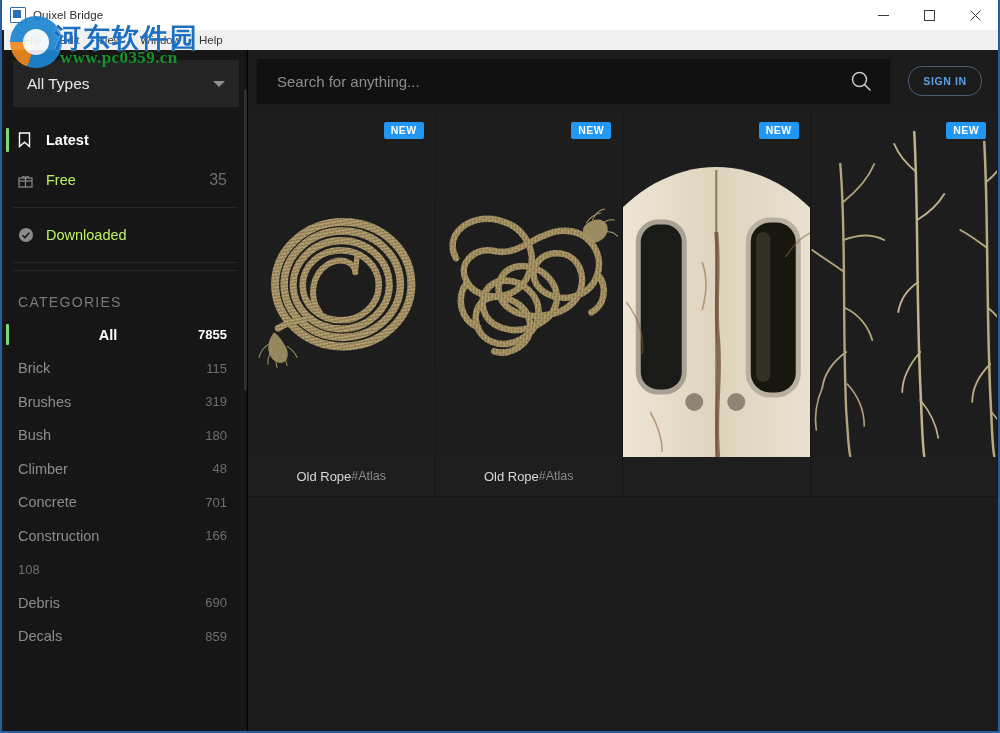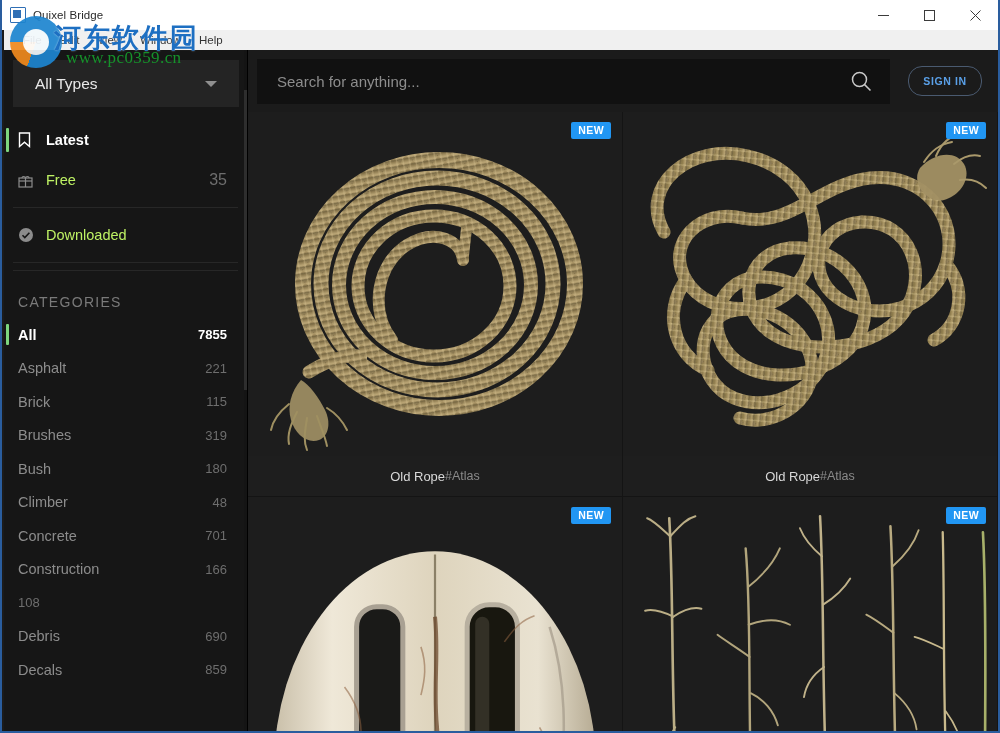--- a/index.html
+++ b/index.html
@@ -63,21 +63,21 @@
   
   .sidebar{
     width:243px;flex:none;background:#161616;
     position:relative;overflow:hidden;
     border-right:1px solid #000;
   }
   .typedrop{
     position:absolute;left:9px;top:10px;width:226px;height:47px;
     background:#242424;
     display:flex;align-items:center;justify-content:space-between;
-    padding:0 22px;box-sizing:border-box;
+    padding:0 14px;box-sizing:border-box;
   }
   .typedrop-label{font-size:15.5px;color:#e8e8e8;}
   .caret{width:0;height:0;border-left:6px solid transparent;border-right:6px solid transparent;border-top:6px solid #8f8f8f;}
 
   .navlist{position:absolute;left:0;top:70px;width:243px;bottom:0;overflow:hidden;}
 
   .navrow{
     position:relative;height:40px;display:flex;align-items:center;
     padding:0 20px 0 14px;box-sizing:border-box;
   }
@@ -103,21 +103,21 @@
   .catrow{
     position:relative;height:33.5px;display:flex;align-items:center;
     padding:0 20px 0 14px;box-sizing:border-box;
   }
   .catrow .accent{
     position:absolute;left:2px;top:6px;width:3px;height:21px;background:transparent;border-radius:1px;
   }
   .catrow.active .accent{background:#7ed67e;}
   .catrow .lbl{font-size:14.5px;color:#8c8c8c;flex:1;}
   .catrow .cnt{font-size:13px;color:#6e6e6e;}
-  .catrow.active .lbl{color:#ffffff;font-weight:bold;}
+  .catrow.active .lbl{color:#ffffff;font-weight:bold;text-align:center;}
   .catrow.active .cnt{color:#ffffff;font-weight:bold;}
 
   .sb-scroll{
     position:absolute;right:0px;top:0;width:3px;height:681px;background:#141414;
   }
   .sb-thumb{position:absolute;right:0px;top:40px;width:3px;height:300px;background:#2e2e2e;}
 
   
   .main{flex:1;background:#1b1b1b;position:relative;overflow:hidden;}
   .topbar{
@@ -137,21 +137,21 @@
   .srch-icon{color:#c9c9c9;display:flex;align-items:center;}
   .signin{
     margin-left:18px;width:72px;height:28px;border:1px solid #4a5a70;
     border-radius:14px;display:flex;align-items:center;justify-content:center;
     color:#5aa0e8;font-size:10.5px;font-weight:bold;letter-spacing:.6px;
     background:transparent;flex:none;
   }
 
   .grid{
     position:absolute;left:0;top:62px;right:0;bottom:0;
-    display:grid;grid-template-columns:1fr 1fr;
+    display:grid;grid-template-columns:1fr 1fr 1fr 1fr;
     grid-auto-rows:385px;gap:0;
   }
   .card{
     position:relative;overflow:hidden;background:#1e1e1e;
     border-right:1px solid #141414;border-bottom:1px solid #141414;
     box-sizing:border-box;
   }
   .thumb{
     position:absolute;left:0;top:0;right:0;height:345px;
     background:#1d1d1d;overflow:hidden;
@@ -184,21 +184,21 @@
   .wm-ring:after{
     content:"";position:absolute;left:13px;top:13px;width:26px;height:26px;border-radius:50%;
     background:#ffffff;opacity:.95;
   }
   .wm-cn{
     position:absolute;left:52px;top:20px;font-size:27px;font-weight:bold;
     color:#1d6fc2;letter-spacing:2px;text-shadow:0 0 2px rgba(255,255,255,.55);
     font-family:"DejaVu Sans", sans-serif;
   }
   .wm-url{
-    position:absolute;left:64px;top:48px;font-size:17px;font-weight:normal;
+    position:absolute;left:58px;top:48px;font-size:17px;font-weight:bold;
     color:#16922b;letter-spacing:.4px;
     font-family:"Liberation Serif", serif;
   }
 </style>
 </head>
 <body>
 
 <div class="app">
 
   <div class="titlebar">
@@ -285,25 +285,20 @@
 
 
         <div class="divider"></div>
 
         <div class="sect-head">CATEGORIES</div>
 
         <div class="catrow active">
           <div class="accent"></div>
           <div class="lbl">All</div>
           <div class="cnt">7855</div>
-        </div>
-        <div class="catrow">
-          <div class="accent"></div>
-          <div class="lbl">Asphalt</div>
-          <div class="cnt">221</div>
         </div>
         <div class="catrow">
           <div class="accent"></div>
           <div class="lbl">Brick</div>
           <div class="cnt">115</div>
         </div>
         <div class="catrow">
           <div class="accent"></div>
           <div class="lbl">Brushes</div>
           <div class="cnt">319</div>

